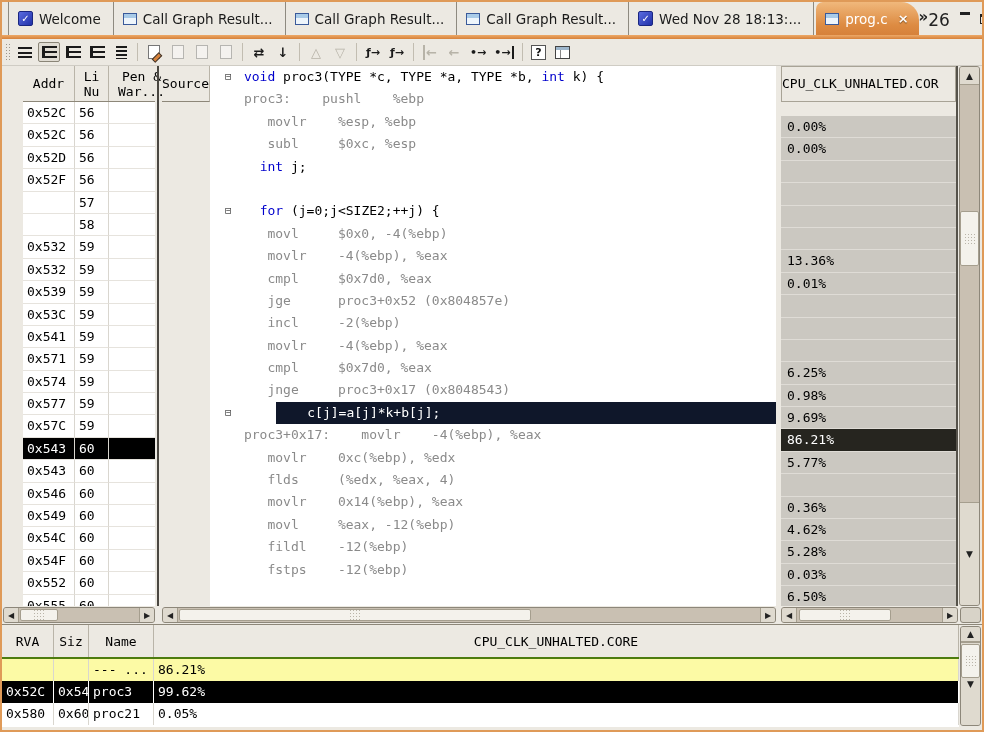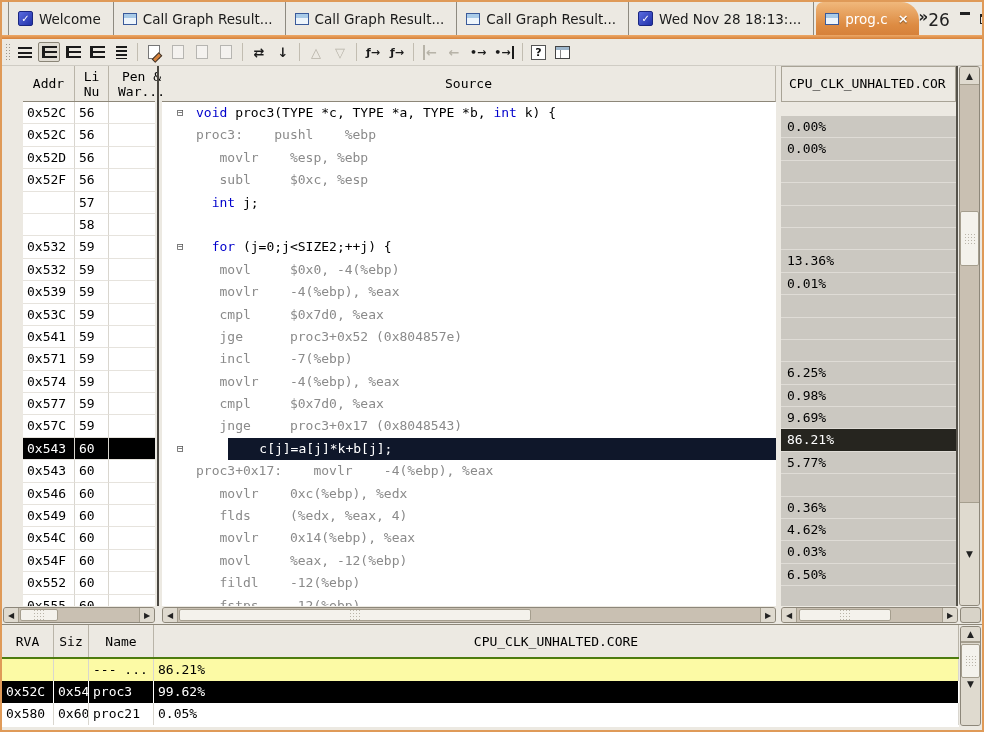--- a/index.html
+++ b/index.html
@@ -58,35 +58,35 @@
   .lt-header{height:36px;display:grid;grid-template-columns:52px 34px 66px;background:#ece9e2;
       border-bottom:1px solid #8d8779;font-family:"DejaVu Sans Mono",monospace;font-size:13px;}
   .hc{display:flex;flex-direction:column;align-items:center;justify-content:center;
       border-right:1px solid #b9b4a8;line-height:15px;white-space:pre;}
   .lt-body{flex:1;background:#fff;overflow:hidden;}
   .lrow{display:grid;grid-template-columns:52px 34px 66px;height:22.4px;}
   .lrow .c{border-right:1px solid #d9d6cf;border-bottom:1px solid #e6e3dd;padding-left:4px;
       font-family:"DejaVu Sans Mono",monospace;font-size:13px;line-height:21px;white-space:pre;overflow:hidden;}
   .lrow.sel .c{background:#000;color:#fff;}
   .sash{width:7px;flex:0 0 7px;background:linear-gradient(to right,transparent 2px,#4a4741 2px 4px,transparent 4px);}
-  .source-panel{width:614px;flex:0 0 614px;display:flex;flex-direction:column;}
+  .source-panel{width:614px;flex:0 0 614px;display:flex;flex-direction:row;}
   .src-header{height:36px;line-height:35px;text-align:center;background:#ece9e2;
       border-bottom:1px solid #8d8779;border-right:1px solid #b9b4a8;
       font-family:"DejaVu Sans Mono",monospace;font-size:13px;}
   .src-body{flex:1;background:#fff;overflow:hidden;}
   .srow{height:22.4px;display:flex;line-height:22.4px;font-family:"DejaVu Sans Mono",monospace;
       font-size:13px;white-space:pre;}
   .srow .gutter{flex:0 0 34px;padding-left:15px;color:#555;font-size:11px;line-height:22.4px;}
   .srow .code{flex:1;overflow:hidden;}
   .srow.sel .code{background:#0f172a;margin-left:32px;}
   .srow.sel .code span{color:#fff;}
   .code .k{color:#0000cc;} .code .p{color:#000;} .code .a{color:#8a8a8a;}
   .midgap{width:5px;flex:0 0 5px;}
   .pct-col{width:177px;flex:0 0 177px;display:flex;flex-direction:column;border-right:2px solid #55524a;}
-  .pct-header{height:36px;background:#ece9e2;border:1px solid #a8a396;line-height:34px;padding-left:7px;
+  .pct-header{height:36px;background:#ece9e2;border:1px solid #a8a396;line-height:34px;
       font-family:"DejaVu Sans Mono",monospace;font-size:13px;white-space:nowrap;overflow:hidden;}
   .pct-body{flex:1;overflow:hidden;background:#cbc8c1;margin-top:14px;}
   .prow{height:22.4px;line-height:22px;padding-left:6px;background:#cbc8c1;
       border-bottom:1px solid #dfdcd6;font-family:"DejaVu Sans Mono",monospace;font-size:13px;}
   .prow.sel{background:#26251f;color:#fff;}
   
   .vscroll{width:21px;flex:0 0 21px;margin-left:1px;border:1px solid #8d877a;border-radius:3px;
       background:#c9c0b2;display:flex;flex-direction:column;overflow:hidden;}
   .vbtn{height:18px;background:#dfdacf;display:flex;align-items:center;justify-content:center;
       font-size:9px;color:#222;border-bottom:1px solid #a59e8e;}
@@ -365,21 +365,21 @@
           <div class="srow"><span class="gutter"></span><span class="code"><span class="a">proc3:    pushl    %ebp</span></span></div>
           <div class="srow"><span class="gutter"></span><span class="code"><span class="a">   movlr    %esp, %ebp</span></span></div>
           <div class="srow"><span class="gutter"></span><span class="code"><span class="a">   subl     $0xc, %esp</span></span></div>
           <div class="srow"><span class="gutter"></span><span class="code"><span class="p">  </span><span class="k">int</span><span class="p"> j;</span></span></div>
           <div class="srow"><span class="gutter"></span><span class="code"></span></div>
           <div class="srow"><span class="gutter">⊟</span><span class="code"><span class="p">  </span><span class="k">for</span><span class="p"> (j=0;j&lt;SIZE2;++j) {</span></span></div>
           <div class="srow"><span class="gutter"></span><span class="code"><span class="a">   movl     $0x0, -4(%ebp)</span></span></div>
           <div class="srow"><span class="gutter"></span><span class="code"><span class="a">   movlr    -4(%ebp), %eax</span></span></div>
           <div class="srow"><span class="gutter"></span><span class="code"><span class="a">   cmpl     $0x7d0, %eax</span></span></div>
           <div class="srow"><span class="gutter"></span><span class="code"><span class="a">   jge      proc3+0x52 (0x804857e)</span></span></div>
-          <div class="srow"><span class="gutter"></span><span class="code"><span class="a">   incl     -7(%ebp)</span></span></div>
+          <div class="srow"><span class="gutter"></span><span class="code"><span class="a">   incl     -2(%ebp)</span></span></div>
           <div class="srow"><span class="gutter"></span><span class="code"><span class="a">   movlr    -4(%ebp), %eax</span></span></div>
           <div class="srow"><span class="gutter"></span><span class="code"><span class="a">   cmpl     $0x7d0, %eax</span></span></div>
           <div class="srow"><span class="gutter"></span><span class="code"><span class="a">   jnge     proc3+0x17 (0x8048543)</span></span></div>
           <div class="srow sel"><span class="gutter">⊟</span><span class="code"><span class="p">    c[j]=a[j]*k+b[j];</span></span></div>
           <div class="srow"><span class="gutter"></span><span class="code"><span class="a">proc3+0x17:    movlr    -4(%ebp), %eax</span></span></div>
           <div class="srow"><span class="gutter"></span><span class="code"><span class="a">   movlr    0xc(%ebp), %edx</span></span></div>
           <div class="srow"><span class="gutter"></span><span class="code"><span class="a">   flds     (%edx, %eax, 4)</span></span></div>
           <div class="srow"><span class="gutter"></span><span class="code"><span class="a">   movlr    0x14(%ebp), %eax</span></span></div>
           <div class="srow"><span class="gutter"></span><span class="code"><span class="a">   movl     %eax, -12(%ebp)</span></span></div>
           <div class="srow"><span class="gutter"></span><span class="code"><span class="a">   fildl    -12(%ebp)</span></span></div>
@@ -402,20 +402,21 @@
           <div class="prow"></div>
           <div class="prow"></div>
           <div class="prow">6.25%</div>
           <div class="prow">0.98%</div>
           <div class="prow">9.69%</div>
           <div class="prow sel">86.21%</div>
           <div class="prow">5.77%</div>
           <div class="prow"></div>
           <div class="prow">0.36%</div>
           <div class="prow">4.62%</div>
+          <div class="prow">5.28%</div>
           <div class="prow">0.03%</div>
           <div class="prow">6.50%</div>
         </div>
     </div>
     <div class="vscroll">
       <div class="vbtn">▲</div>
       <div class="vtrack">
         <div class="vthumb dots" style="top:126px;height:55px;"></div>
       </div>
       <div class="vbtn bottom">▼</div>

